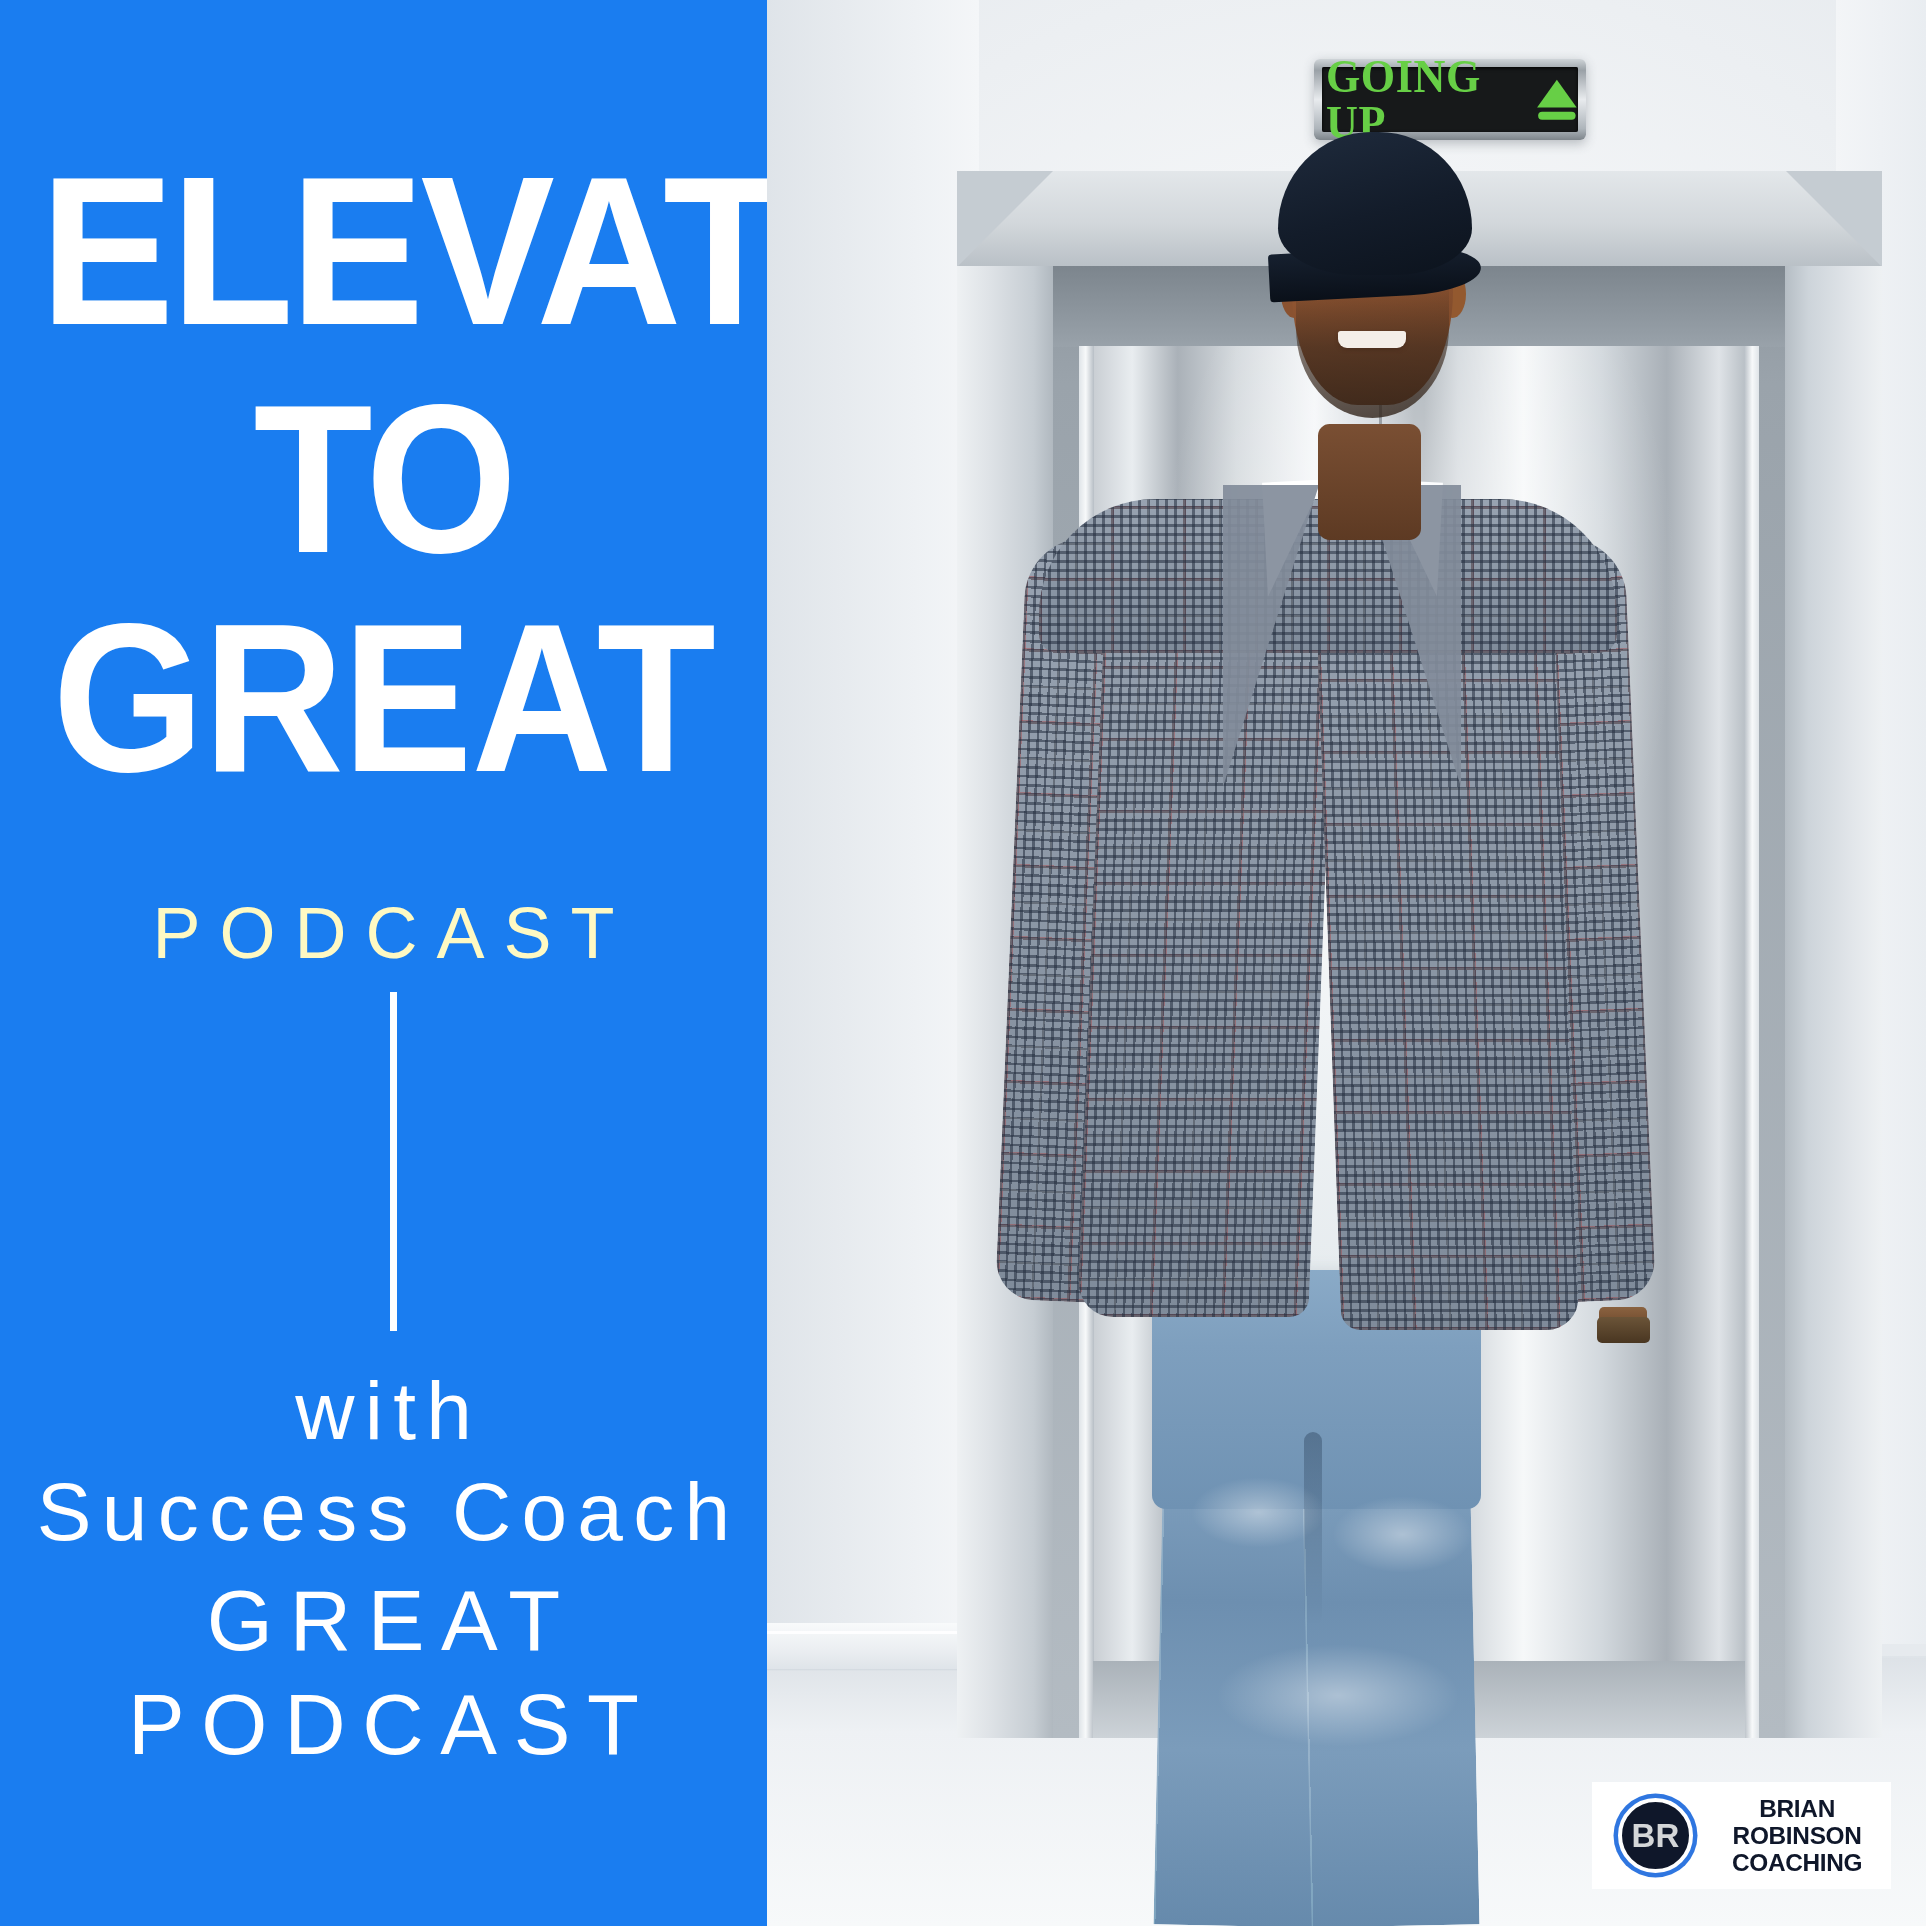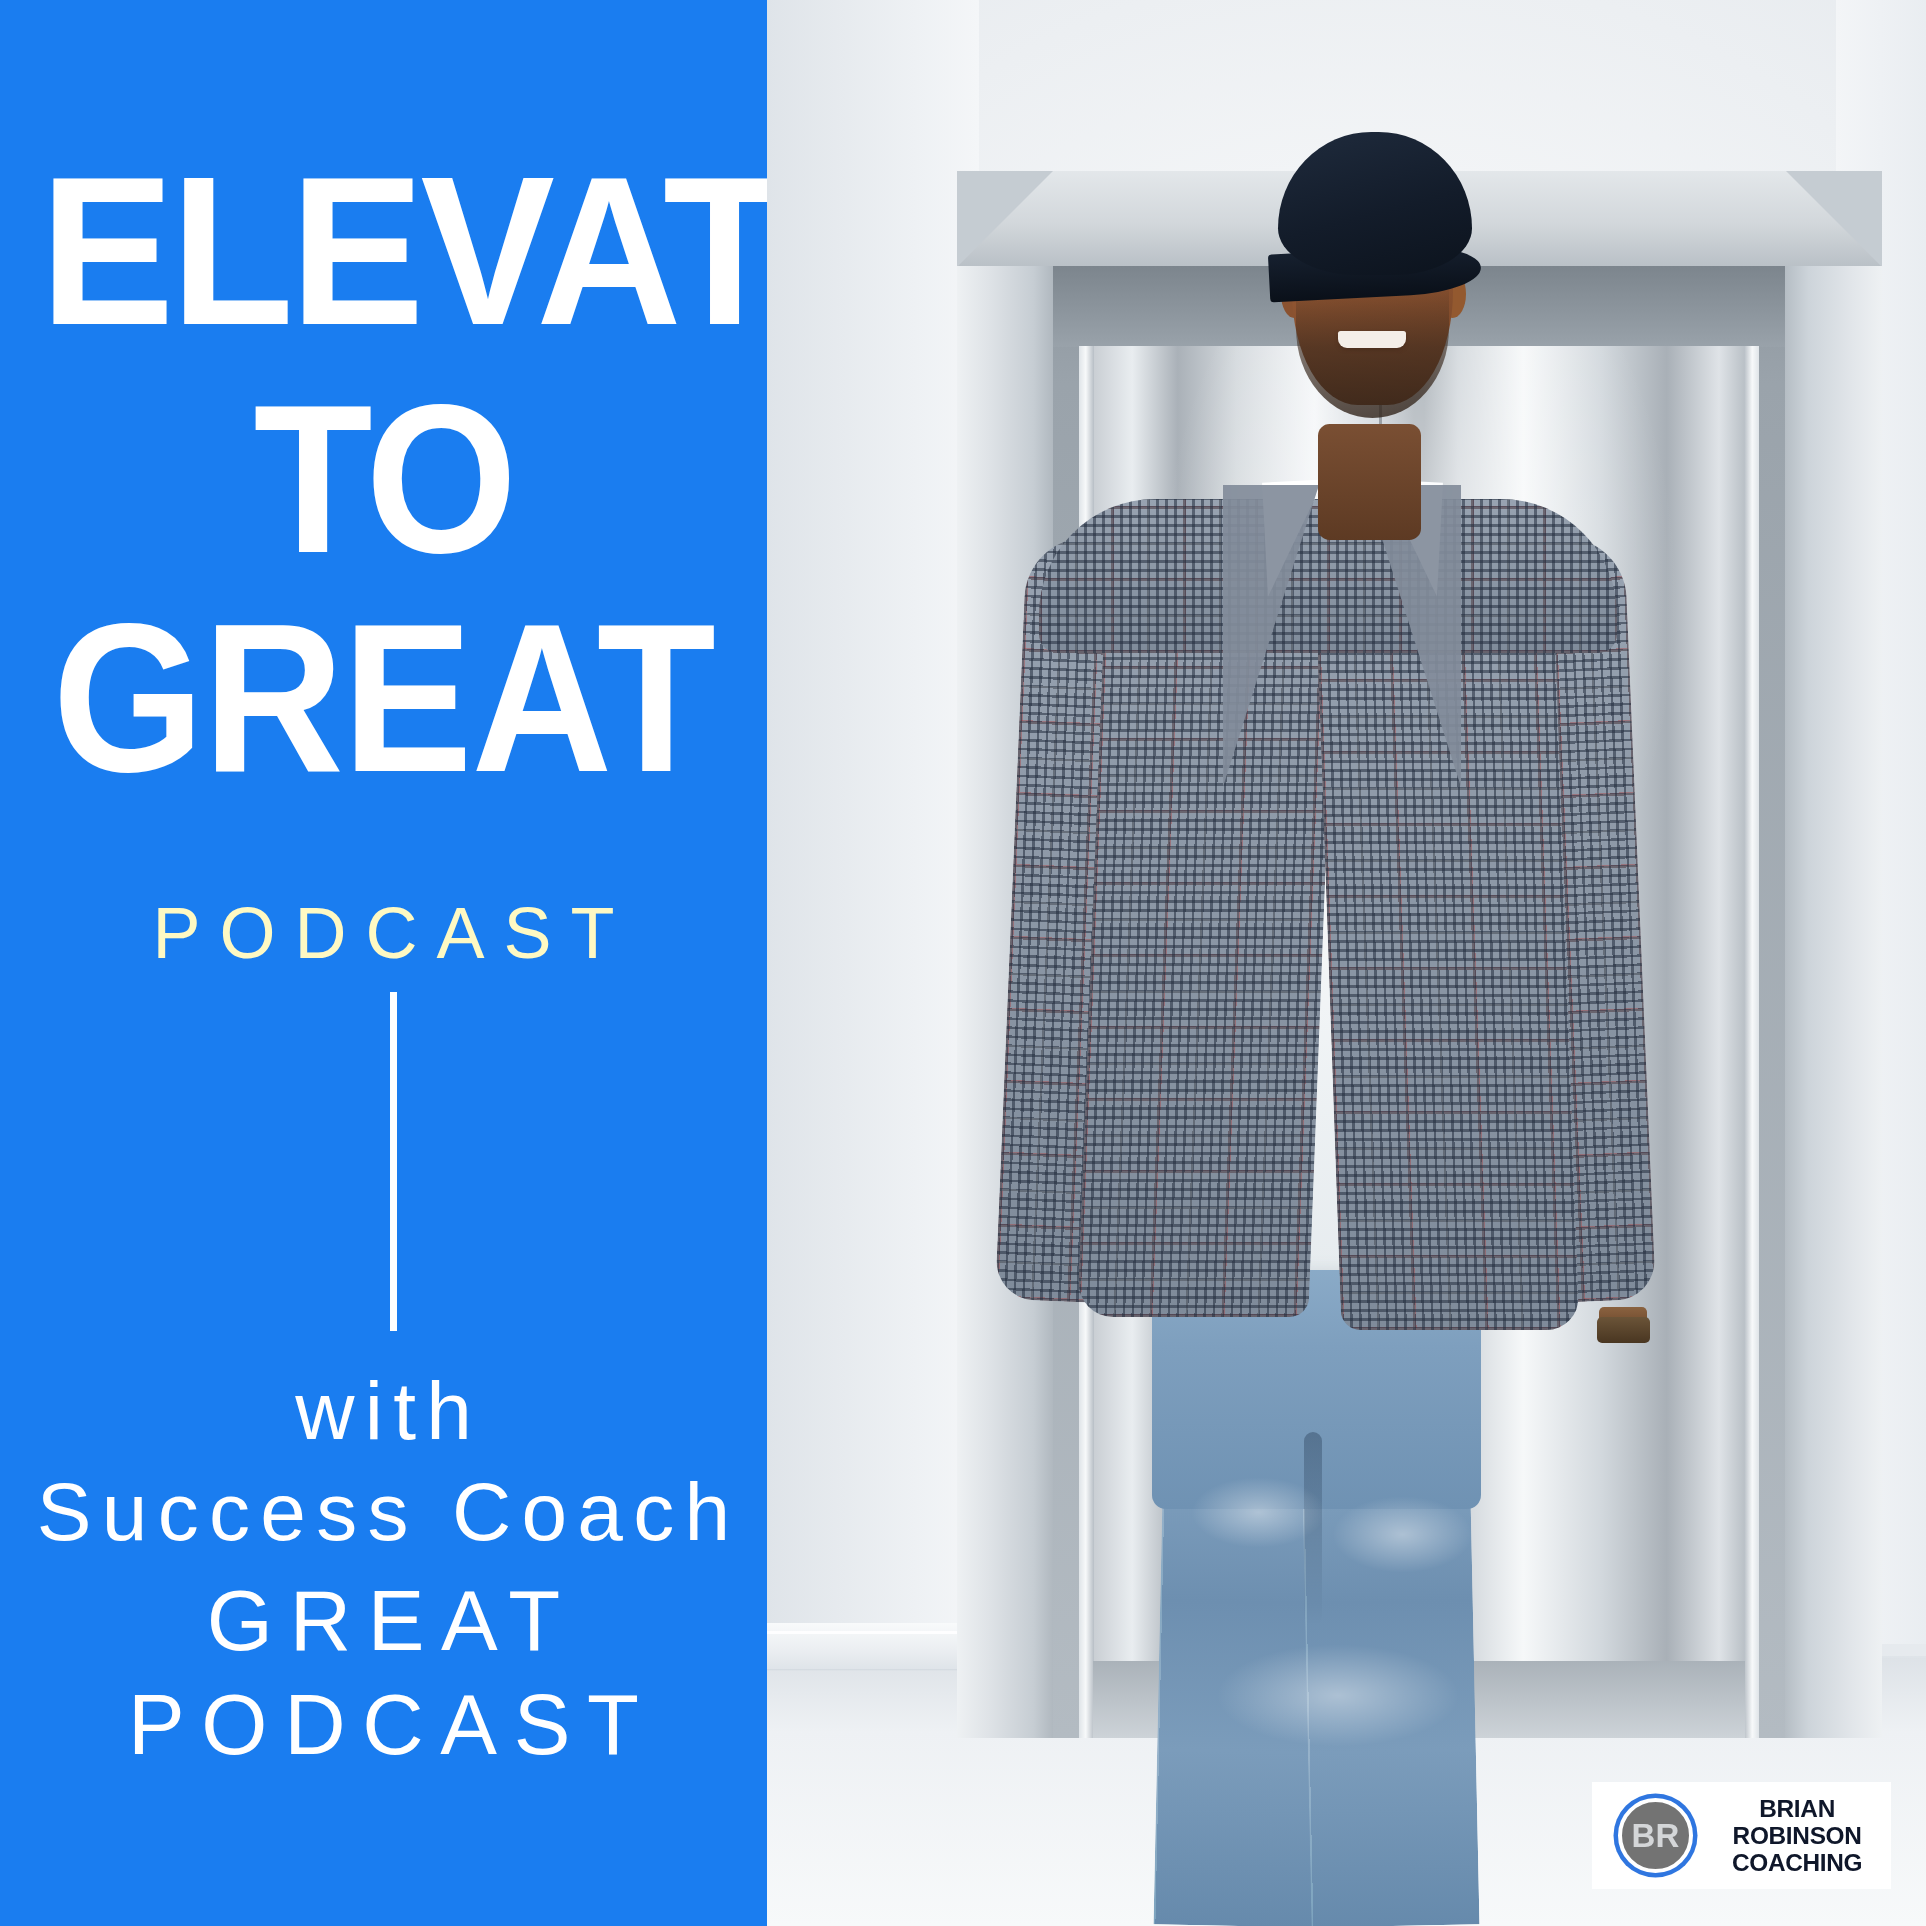--- a/index.html
+++ b/index.html
@@ -425,21 +425,21 @@
     position:absolute;left:825px;top:1782px;
     width:299px;height:107px;
     background:#ffffff;
     display:flex;align-items:center;
     padding-left:22px;
     box-sizing:border-box;
     gap:16.7px;
   }
   #logo-mark{
     width:67px;height:67px;border-radius:50%;
-    background:#737373;
+    background:#0f172a;
     border:4.5px solid #ffffff;
     box-shadow:0 0 0 4.5px #2f76e0;
     display:flex;align-items:center;justify-content:center;
     flex:0 0 auto;
     margin-left:3.9px;
   }
   #logo-initials{
     color:#d4d6d8;
     font-weight:700;
     font-size:33px;
@@ -494,20 +494,29 @@
 
     <div id="tiles">
       <div class="tline" style="left:0;top:62px;width:270px;height:1.9px;"></div>
       <div class="tline" style="left:0;top:134px;width:270px;height:1.9px;"></div>
       <div class="tline" style="left:0;top:200px;width:270px;height:1.9px;"></div>
       <div class="tline" style="left:77px;top:0;width:1.9px;height:250px;transform:skewX(-7deg);"></div>
       <div class="tline" style="left:168px;top:0;width:1.9px;height:250px;transform:skewX(-10deg);"></div>
       <div class="tline" style="left:252px;top:0;width:1.9px;height:250px;transform:skewX(-13deg);"></div>
     </div>
 
+    <div id="going-up-sign">
+      <div id="going-up-screen">
+        <span id="going-up-text">GOING UP</span>
+        <svg id="eject-icon" viewBox="0 0 78 82">
+          <polygon points="39,4 76,56 2,56" fill="#67cf46"></polygon>
+          <rect x="4" y="64" width="70" height="15" rx="7.5" fill="#67cf46"></rect>
+        </svg>
+      </div>
+    </div>
 
     <div id="door-frame">
       <div id="frame-top"></div>
       <div id="frame-top-bevel-l"></div>
       <div id="frame-top-bevel-r"></div>
       <div id="frame-left"></div>
       <div id="frame-right"></div>
 
       <div id="jamb">
         <div id="jamb-top"></div>

